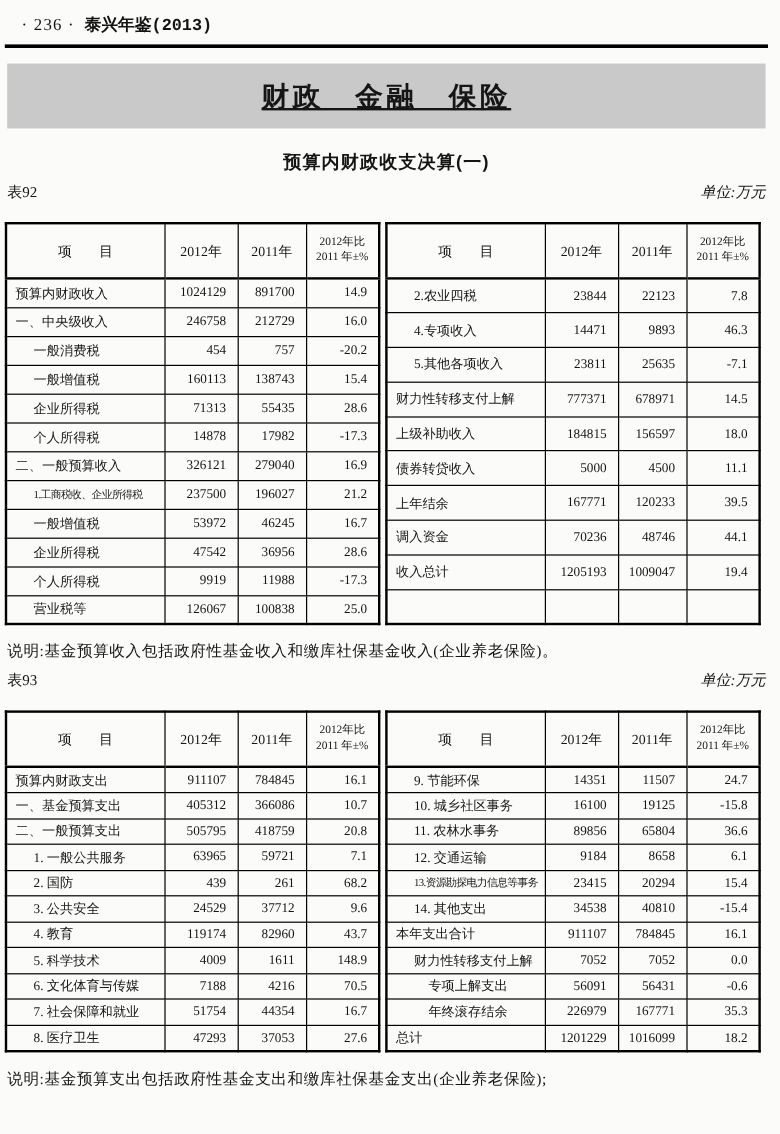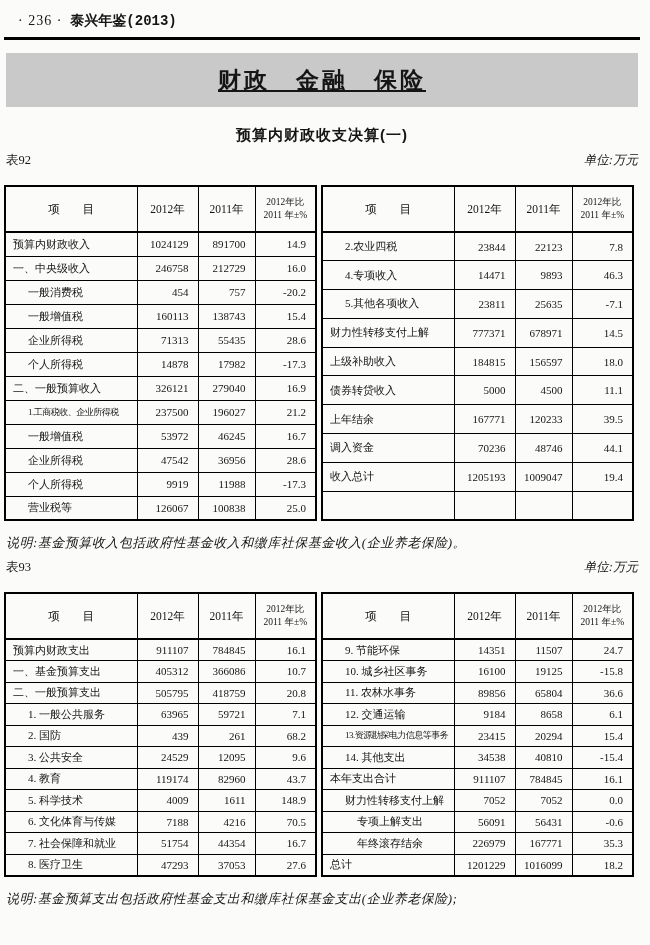--- a/index.html
+++ b/index.html
@@ -87,21 +87,20 @@
   td.c-num { text-align: right; padding-right: 9px; }
   td.ind0 { padding-left: 7px; }
   td.ind1 { padding-left: 22px; }
   td.ind2 { padding-left: 34px; }
   td.tight { font-size: 9px; letter-spacing: -0.5px; }
 
   
   .note {
     margin: 13px 2px 0 2px;
     font-size: 13px;
-    font-style: italic;
     letter-spacing: 0.5px;
   }
   .section-two .tbl-title { margin-top: 24px; }
 </style>
 </head>
 <body>
 
 <div class="page">
 
   <div class="page-header">
@@ -343,21 +342,21 @@
             </tr>
             <tr>
               <td class="c-item ind1">2. 国防</td>
               <td class="c-num">439</td>
               <td class="c-num">261</td>
               <td class="c-num">68.2</td>
             </tr>
             <tr>
               <td class="c-item ind1">3. 公共安全</td>
               <td class="c-num">24529</td>
-              <td class="c-num">12095</td>
+              <td class="c-num">37712</td>
               <td class="c-num">9.6</td>
             </tr>
             <tr>
               <td class="c-item ind1">4. 教育</td>
               <td class="c-num">119174</td>
               <td class="c-num">82960</td>
               <td class="c-num">43.7</td>
             </tr>
             <tr>
               <td class="c-item ind1">5. 科学技术</td>

